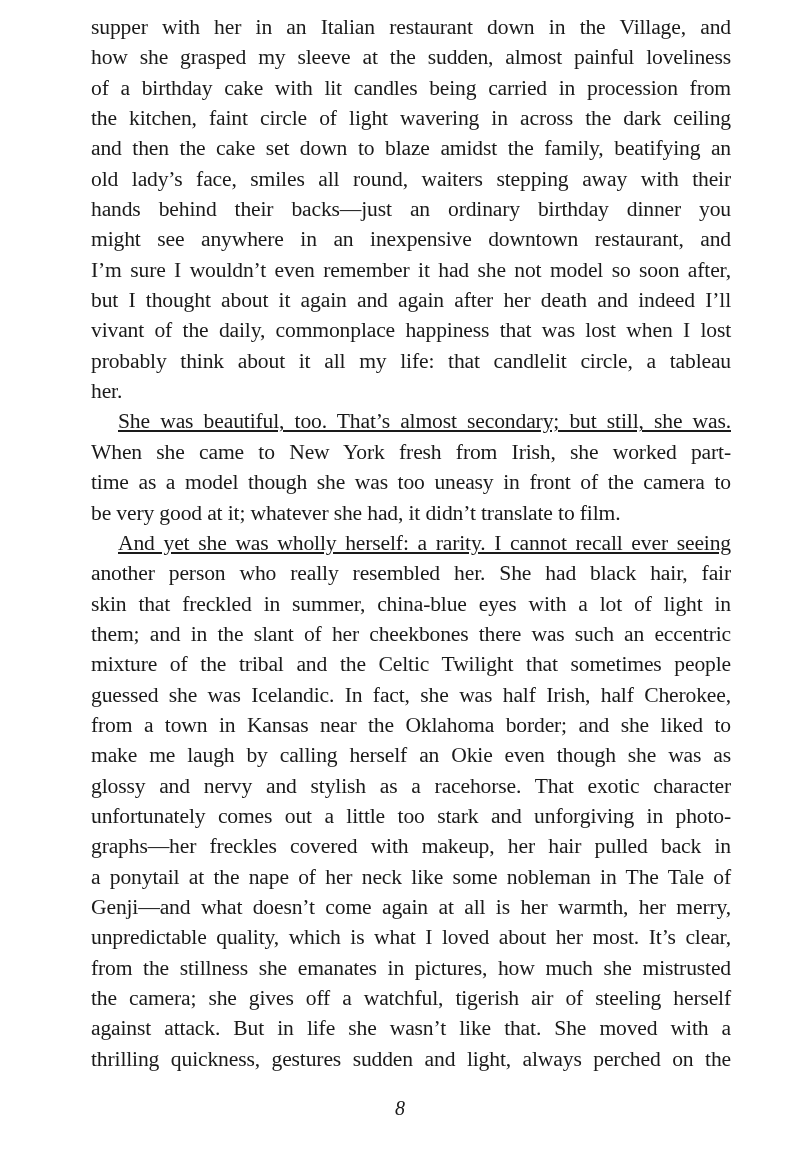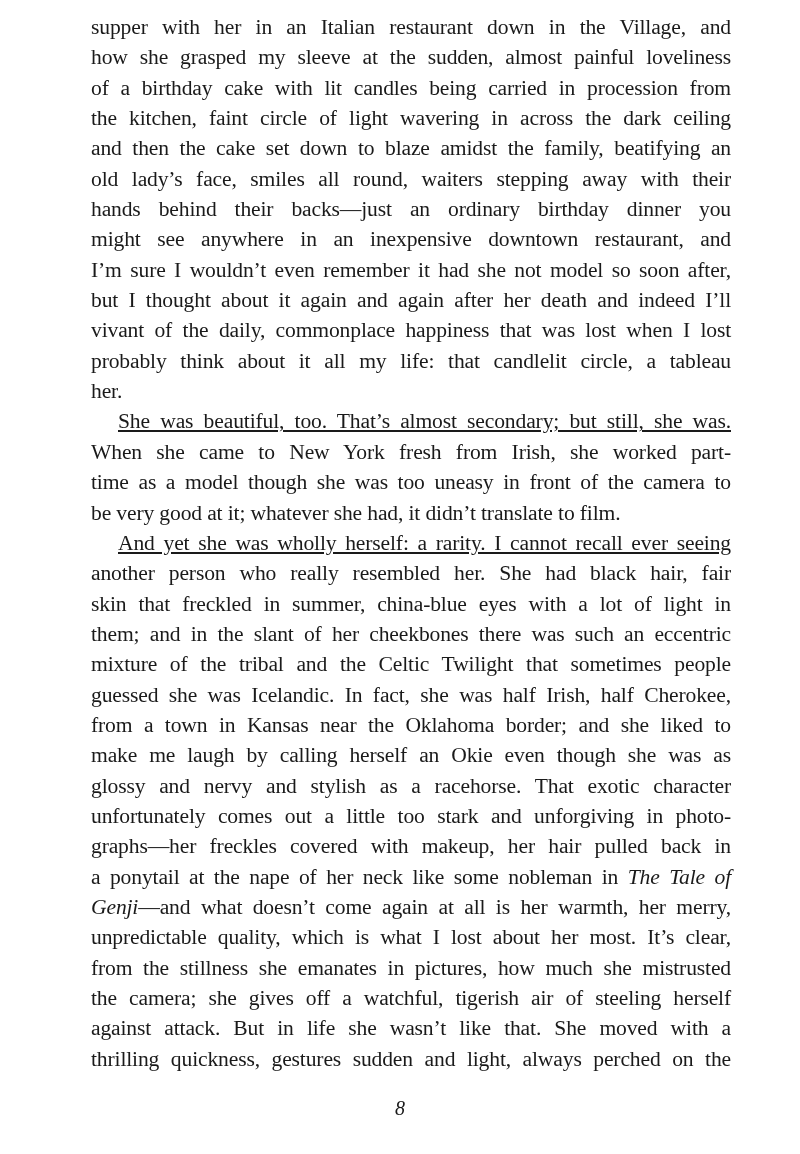--- a/index.html
+++ b/index.html
@@ -32,21 +32,21 @@
       text-align-last: justify;
       letter-spacing: -0.15px;
     }
     .line.last {
       text-align-last: left;
     }
     .line.indent {
       text-indent: 27px;
       text-decoration: underline;
     }
-    .it { font-style: italic; }
+    .it { }
     .page-number {
       position: absolute;
       top: 1097px;
       left: 0;
       width: 800px;
       text-align: center;
       font-size: 20px;
       font-style: italic;
     }
   </style>
@@ -82,21 +82,21 @@
       <span class="line"><span>them; and in the slant of her cheekbones there was such an eccentric</span></span>
       <span class="line"><span>mixture of the tribal and the Celtic Twilight that sometimes people</span></span>
       <span class="line"><span>guessed she was Icelandic. In fact, she was half Irish, half Cherokee,</span></span>
       <span class="line"><span>from a town in Kansas near the Oklahoma border; and she liked to</span></span>
       <span class="line"><span>make me laugh by calling herself an Okie even though she was as</span></span>
       <span class="line"><span>glossy and nervy and stylish as a racehorse. That exotic character</span></span>
       <span class="line"><span>unfortunately comes out a little too stark and unforgiving in photo-</span></span>
       <span class="line"><span>graphs—her freckles covered with makeup, her hair pulled back in</span></span>
       <span class="line"><span>a ponytail at the nape of her neck like some nobleman in </span><span class="it">The Tale of</span></span>
       <span class="line"><span class="it">Genji</span><span>—and what doesn’t come again at all is her warmth, her merry,</span></span>
-      <span class="line"><span>unpredictable quality, which is what I lost about her most. It’s clear,</span></span>
+      <span class="line"><span>unpredictable quality, which is what I loved about her most. It’s clear,</span></span>
       <span class="line"><span>from the stillness she emanates in pictures, how much she mistrusted</span></span>
       <span class="line"><span>the camera; she gives off a watchful, tigerish air of steeling herself</span></span>
       <span class="line"><span>against attack. But in life she wasn’t like that. She moved with a</span></span>
       <span class="line"><span>thrilling quickness, gestures sudden and light, always perched on the</span></span>
     </div>
   </div>
 
 <div class="page-number">8</div>
 
 </body></html>

